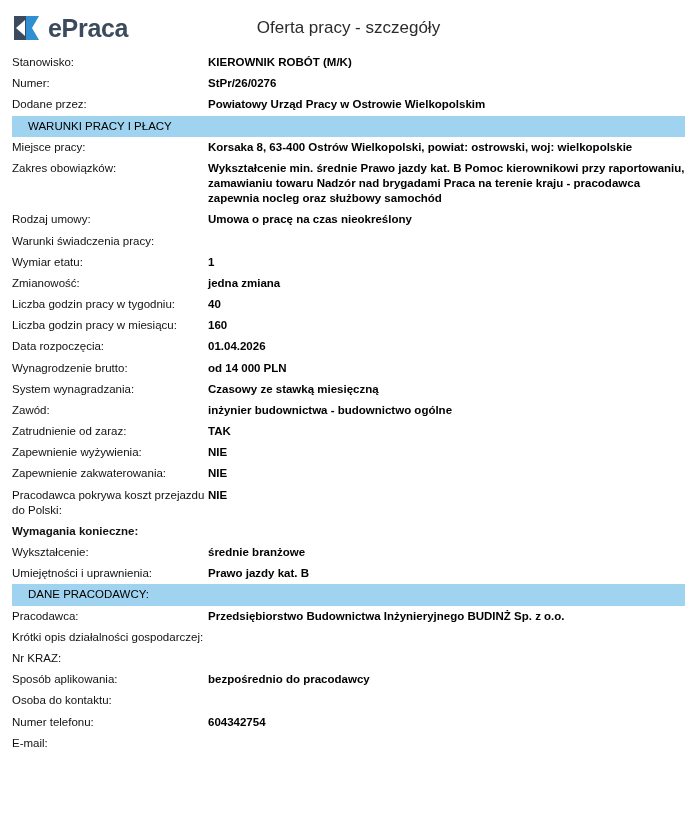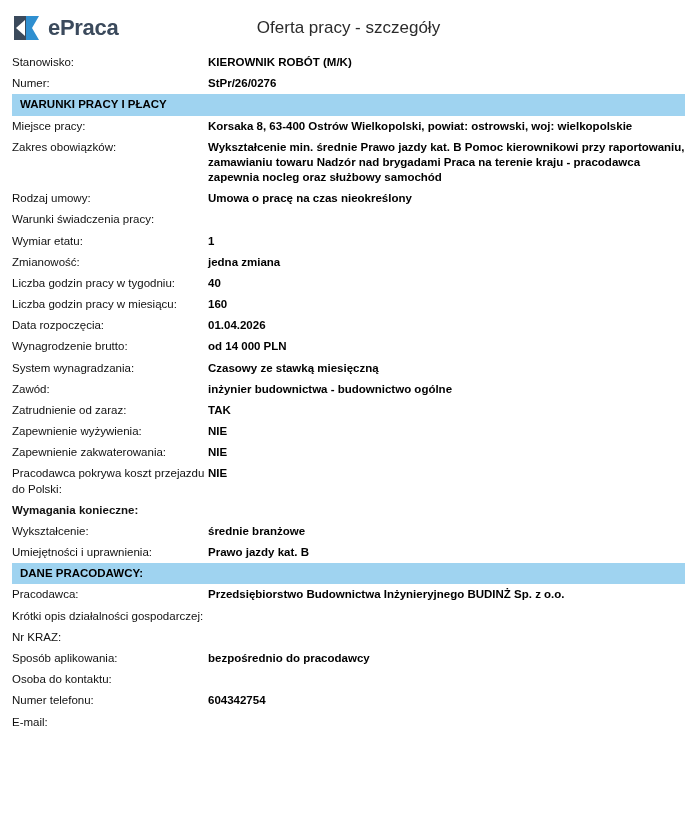--- a/index.html
+++ b/index.html
@@ -35,21 +35,21 @@
     gap: 6px;
     flex: 0 0 auto;
   }
   .logo-mark {
     width: 30px;
     height: 30px;
     position: relative;
     display: inline-block;
   }
   .brand-name {
-    font-size: 22px;
+    font-size: 25px;
     font-weight: bold;
     color: #3b4a5c;
     letter-spacing: -0.3px;
   }
   .brand-name .accent {
     color: #3b4a5c;
   }
   .doc-title {
     position: absolute;
     left: 0;
@@ -76,22 +76,22 @@
     padding-right: 6px;
     color: #111111;
   }
   td.value {
     font-weight: bold;
     color: #000000;
     padding-left: 2px;
   }
   tr.section-row td {
     background: #9fd3f0;
-    font-weight: bold;
-    padding: 3px 8px;
+    font-weight: normal;
+    padding: 3px 16px;
     color: #000000;
   }
   tr.sub-head td {
     font-weight: bold;
   }
   td.pad-left {
     padding-left: 4px;
   }
 </style>
 </head>
@@ -117,20 +117,24 @@
     <tbody>
 
       <tr>
         <td class="label">Stanowisko:</td>
         <td class="value">KIEROWNIK ROBÓT (M/K)</td>
       </tr>
       <tr>
         <td class="label">Numer:</td>
         <td class="value">StPr/26/0276</td>
       </tr>
+      <tr>
+        <td class="label">Dodane przez:</td>
+        <td class="value">Powiatowy Urząd Pracy w Ostrowie Wielkopolskim</td>
+      </tr>
 
       <tr class="section-row">
         <td colspan="2">WARUNKI PRACY I PŁACY</td>
       </tr>
       <tr>
         <td class="label">Miejsce pracy:</td>
         <td class="value">Korsaka 8, 63-400 Ostrów Wielkopolski, powiat: ostrowski, woj: wielkopolskie</td>
       </tr>
       <tr>
         <td class="label">Zakres obowiązków:</td>

